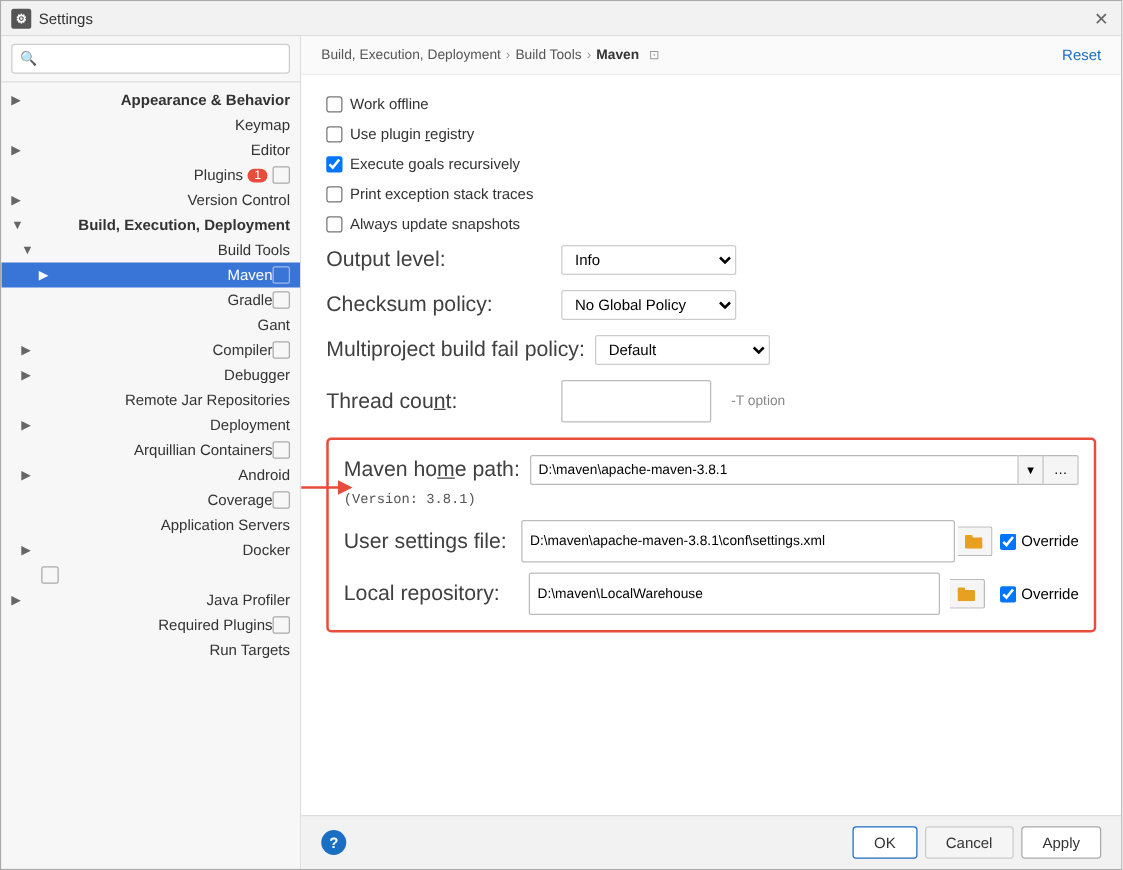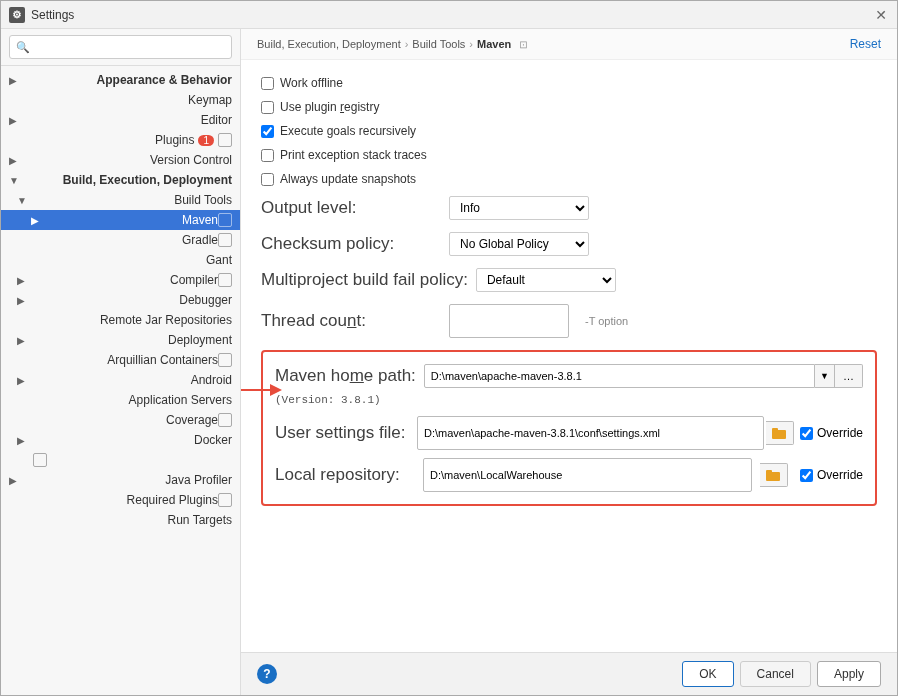--- a/index.html
+++ b/index.html
@@ -174,27 +174,27 @@
           <span style="width:14px;height:14px;border:1px solid #aaa;border-radius:2px;display:inline-block;"></span>
         </div>
 
         <div class="tree-item indent-1">
           <span class="arrow">▶</span>
           <span class="label">Android</span>
         </div>
 
         <div class="tree-item indent-1">
           <span class="arrow"></span>
+          <span class="label">Coverage</span>
+          <span style="width:14px;height:14px;border:1px solid #aaa;border-radius:2px;display:inline-block;"></span>
+        </div>
+
+        <div class="tree-item indent-1">
+          <span class="arrow"></span>
           <span class="label">Application Servers</span>
-        </div>
-
-        <div class="tree-item indent-1">
-          <span class="arrow"></span>
-          <span class="label">Coverage</span>
-          <span style="width:14px;height:14px;border:1px solid #aaa;border-radius:2px;display:inline-block;"></span>
         </div>
 
         <div class="tree-item indent-1">
           <span class="arrow">▶</span>
           <span class="label">Docker</span>
         </div>
 
         <div class="tree-item indent-1">
           <span class="arrow"></span>
           <span style="width:14px;height:14px;border:1px solid #aaa;border-radius:2px;display:inline-block;"></span>

